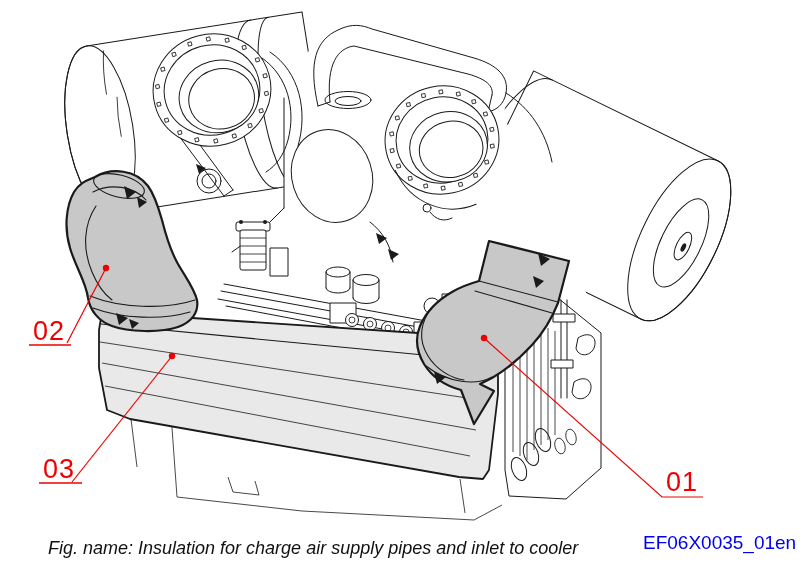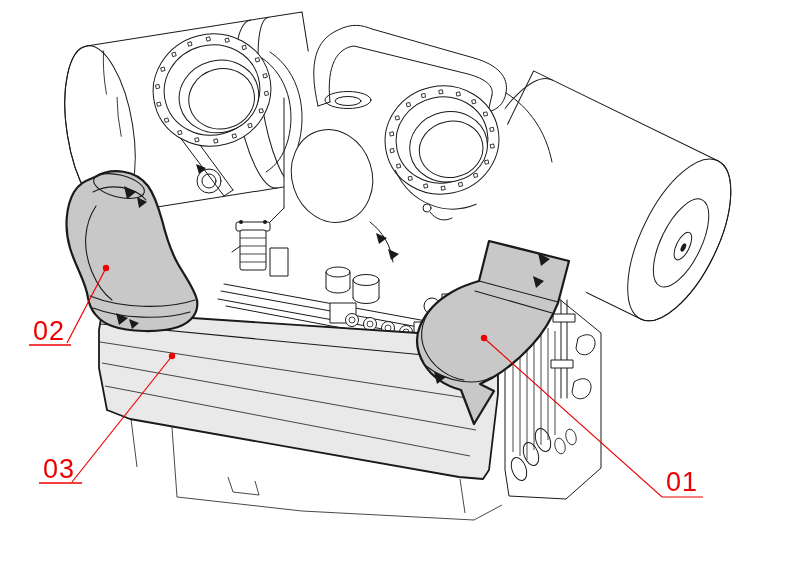--- a/index.html
+++ b/index.html
@@ -235,13 +235,15 @@
       </g>
       <g>
         <path class="red-ln" d="M172,356 L72,482"></path>
         <path class="red-ul" d="M39,483 L82,483"></path>
         <circle class="red-dot" cx="172" cy="356" r="3.2"></circle>
         <text class="callout-text" x="43" y="478">03</text>
       </g>
     </g>
   </svg>
 
+  <div class="caption">Fig. name: Insulation for charge air supply pipes and inlet to cooler</div>
+  <div class="doc-code">EF06X0035_01en</div>
 </div>
 
 </body></html>

